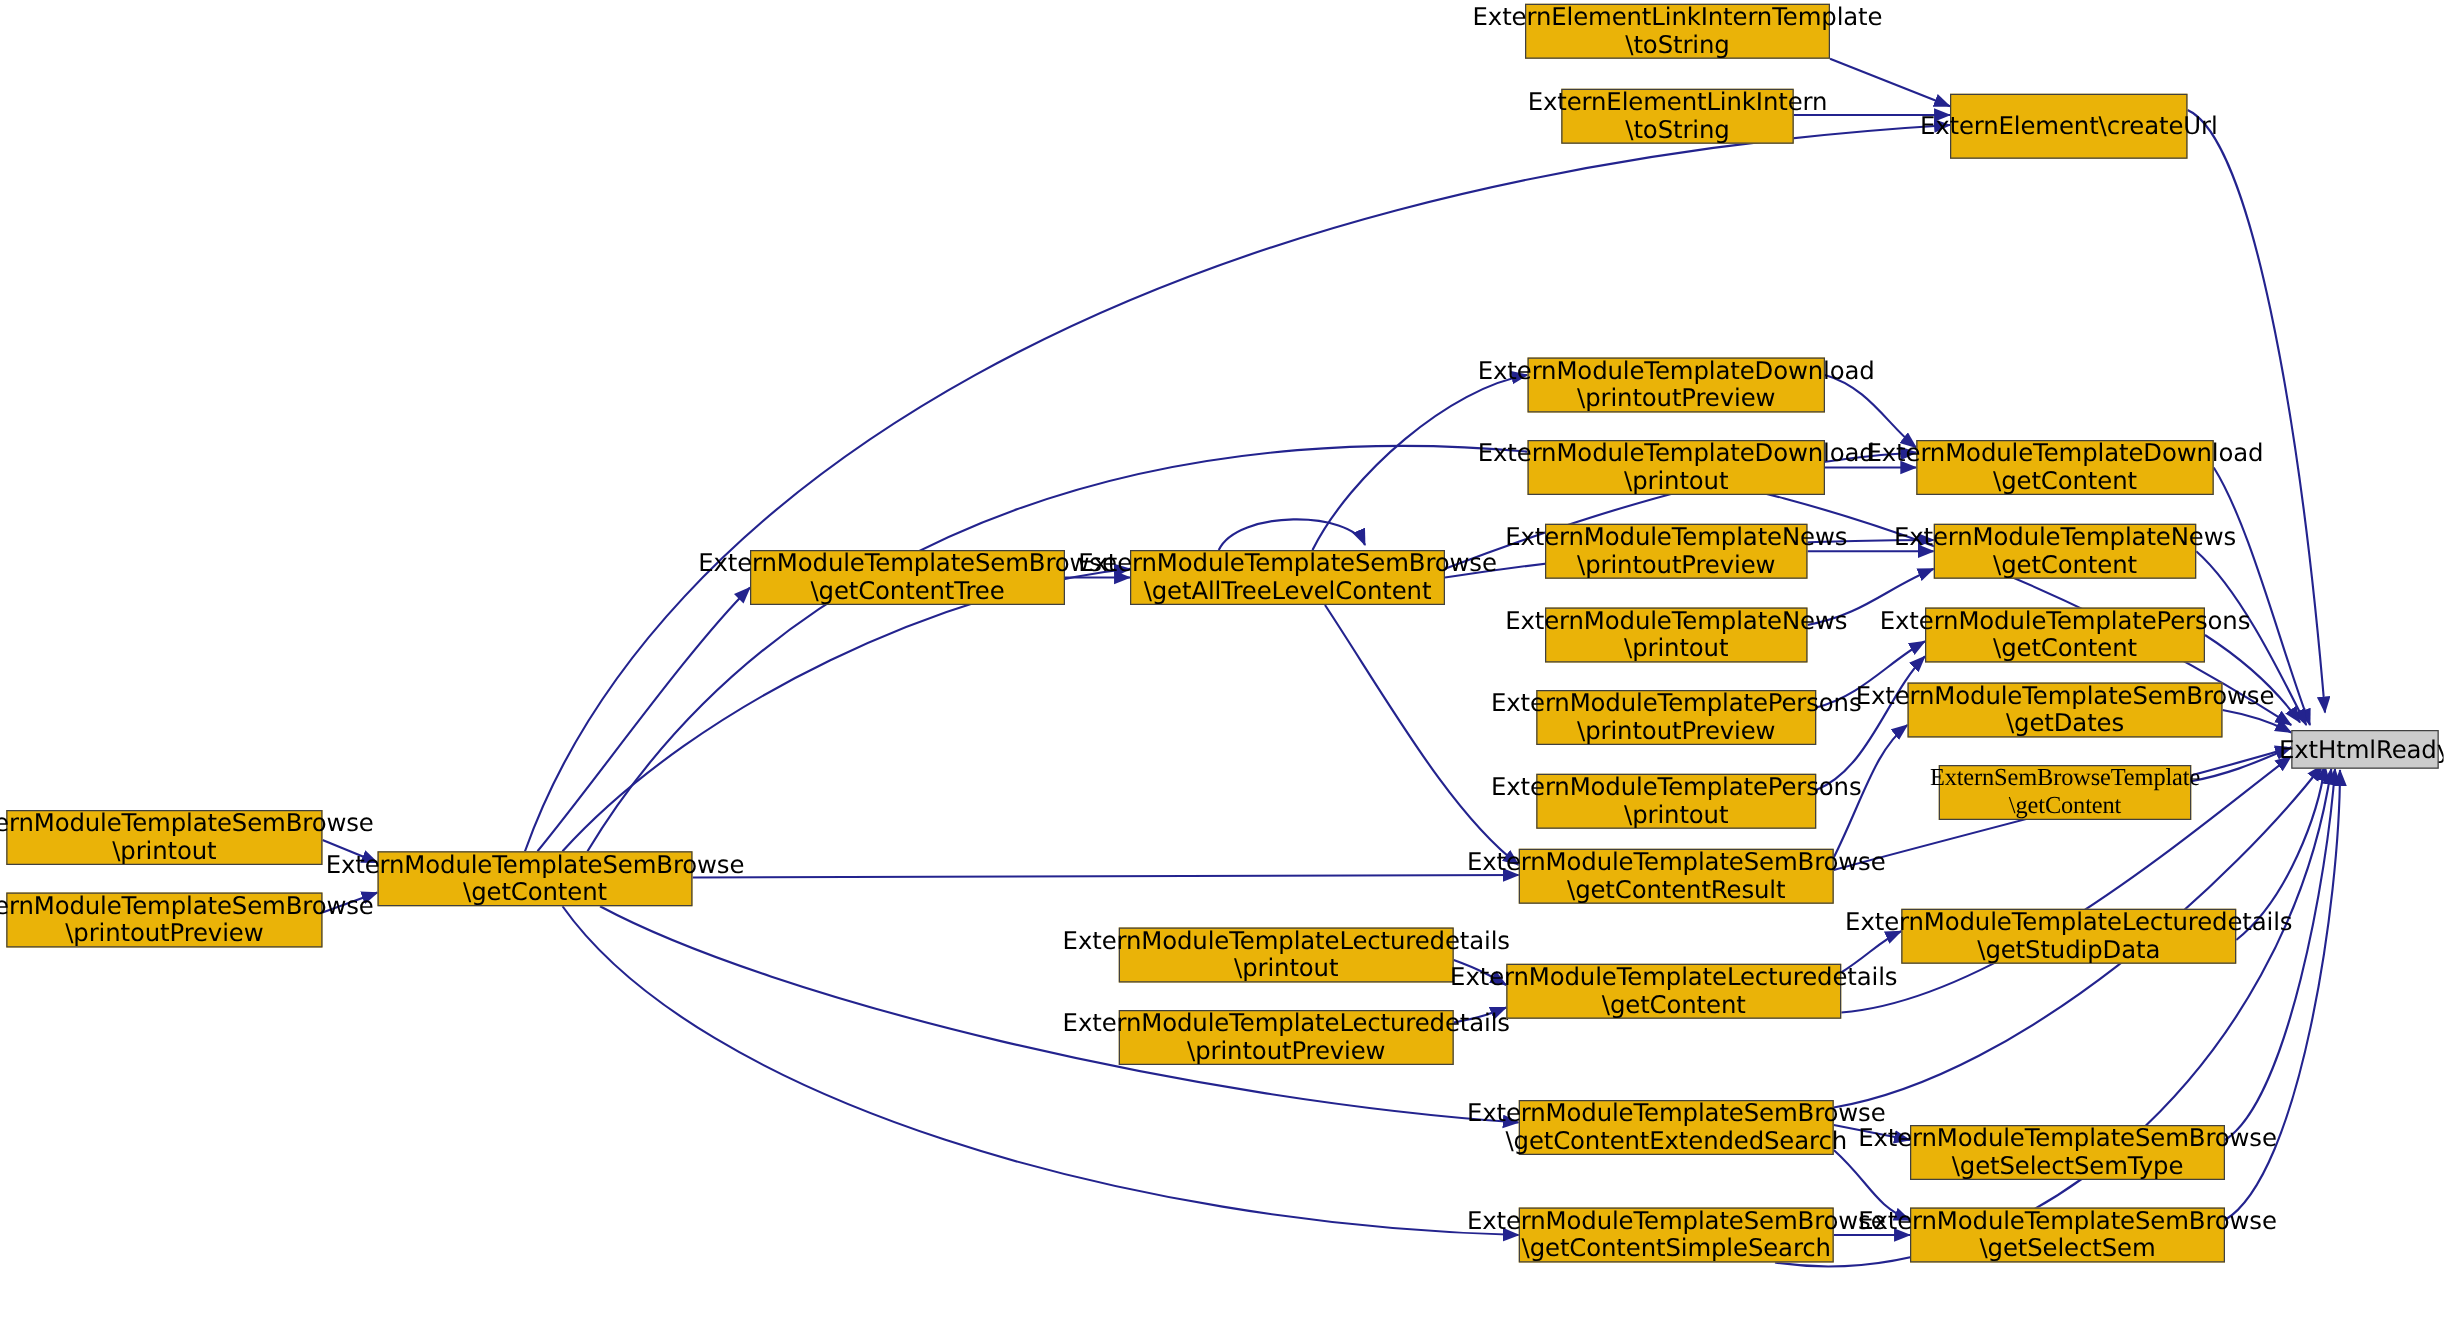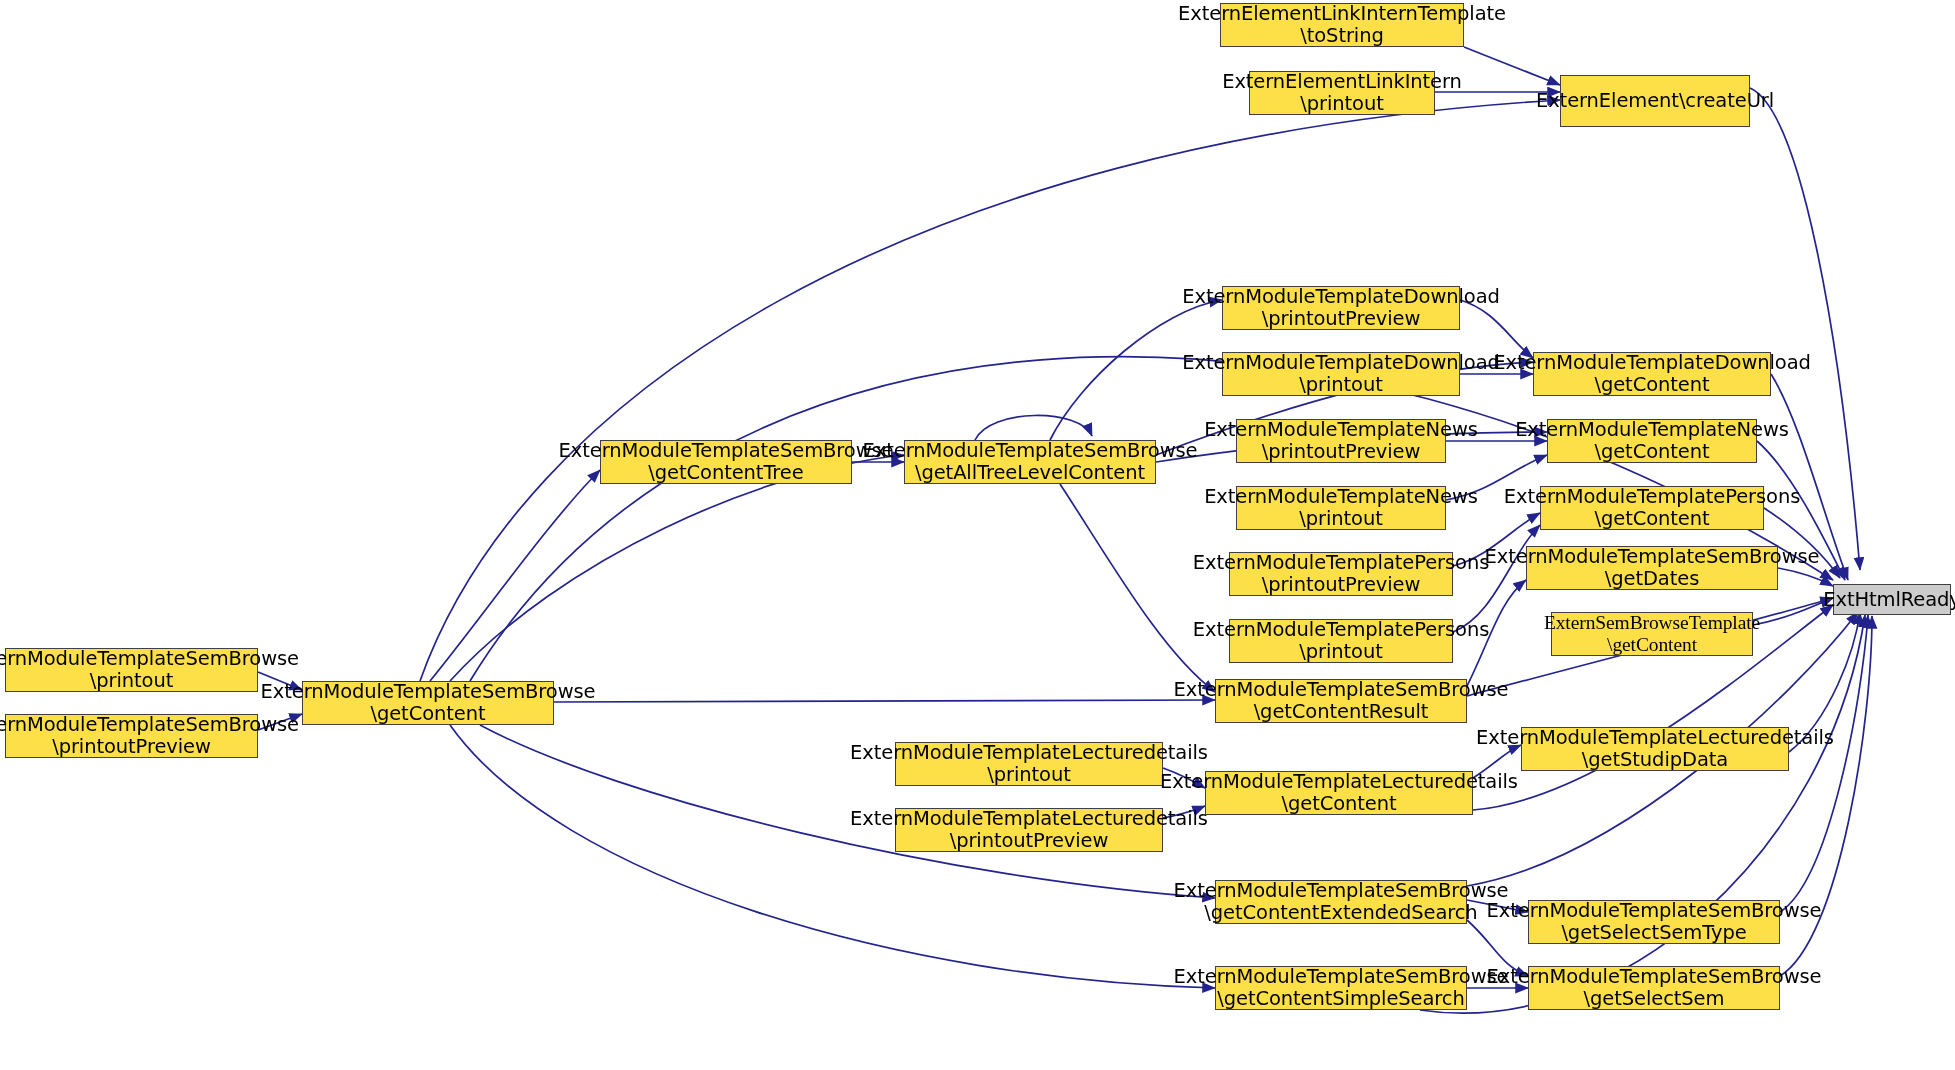--- a/index.html
+++ b/index.html
@@ -20,21 +20,21 @@
     left: 0;
     top: 0;
     width: 1955px;
     height: 1070px;
     pointer-events: none;
   }
   .node {
     position: absolute;
     box-sizing: border-box;
     border: 1.6px solid #404040;
-    background: #fde047;
+    background: #eab308;
     display: flex;
     align-items: center;
     justify-content: center;
     text-align: center;
     color: #000000;
     font-size: 19.5px;
     line-height: 1.12;
     letter-spacing: -0.1px;
     white-space: pre-line;
     z-index: 5;
@@ -103,21 +103,21 @@
         <path d="M 1467,988 L 1528,988" fill="none" stroke="#23238e" stroke-width="1.7" marker-end="url(#arrow)"></path>
         <path d="M 1420,1010 C 1620,1040 1830,850 1865,615" fill="none" stroke="#23238e" stroke-width="1.7" marker-end="url(#arrow)"></path>
         <path d="M 1780,912 C 1830,880 1862,700 1868,615" fill="none" stroke="#23238e" stroke-width="1.7" marker-end="url(#arrow)"></path>
         <path d="M 1780,976 C 1840,940 1872,720 1872,616" fill="none" stroke="#23238e" stroke-width="1.7" marker-end="url(#arrow)"></path>
       </g>
   </svg>
   <div id="nodes-group">
       <div class="node" style="left: 1220px; top: 3px; width: 244px; height: 44px;"><span class="node-label">ExternElementLinkInternTemplate
 \toString</span></div>
       <div class="node" style="left: 1249px; top: 71px; width: 186px; height: 44px;"><span class="node-label">ExternElementLinkIntern
-\printout</span></div>
+\toString</span></div>
       <div class="node" style="left: 1560px; top: 75px; width: 190px; height: 52px;"><span class="node-label">ExternElement\createUrl</span></div>
       <div class="node" style="left: 1222px; top: 286px; width: 238px; height: 44px;"><span class="node-label">ExternModuleTemplateDownload
 \printoutPreview</span></div>
       <div class="node" style="left: 1222px; top: 352px; width: 238px; height: 44px;"><span class="node-label">ExternModuleTemplateDownload
 \printout</span></div>
       <div class="node" style="left: 1236px; top: 419px; width: 210px; height: 44px;"><span class="node-label">ExternModuleTemplateNews
 \printoutPreview</span></div>
       <div class="node" style="left: 1236px; top: 486px; width: 210px; height: 44px;"><span class="node-label">ExternModuleTemplateNews
 \printout</span></div>
       <div class="node" style="left: 1229px; top: 552px; width: 224px; height: 44px;"><span class="node-label">ExternModuleTemplatePersons

